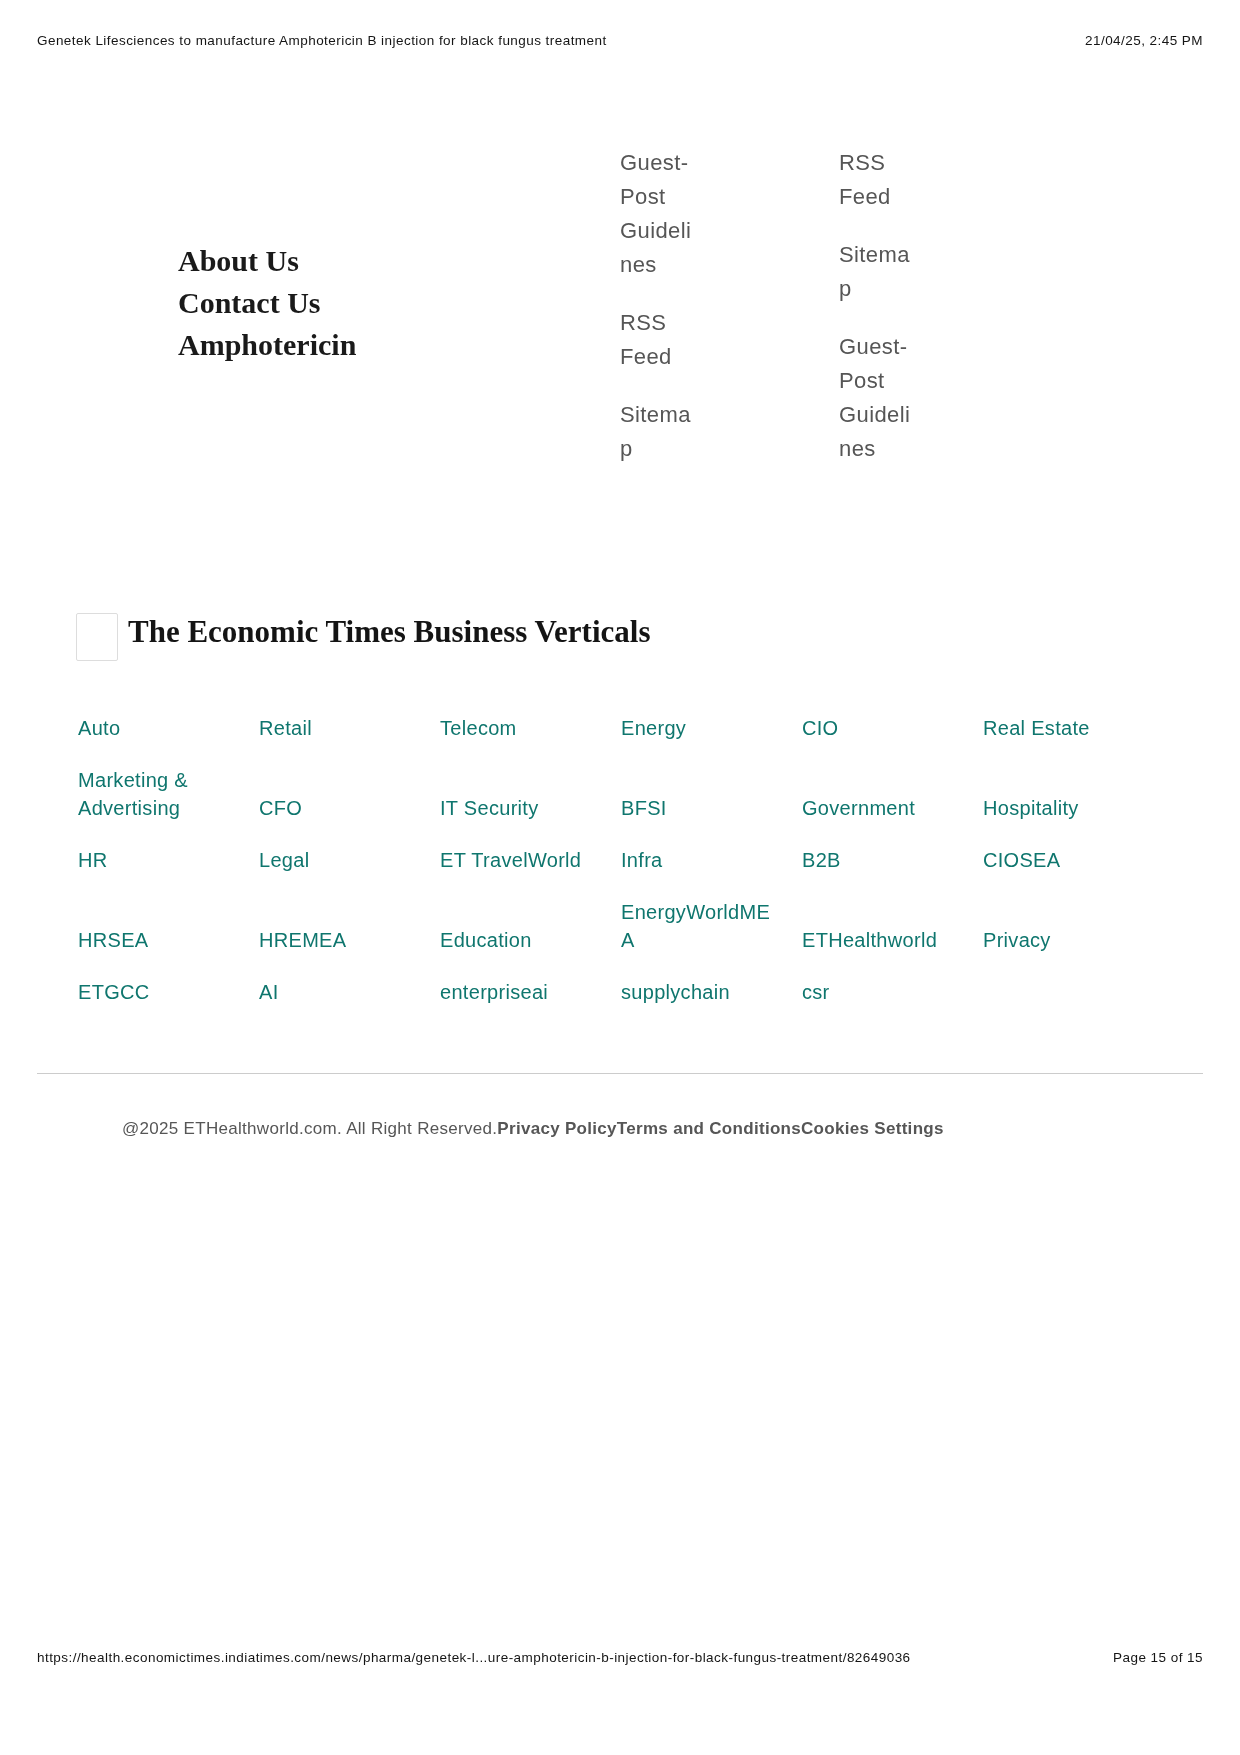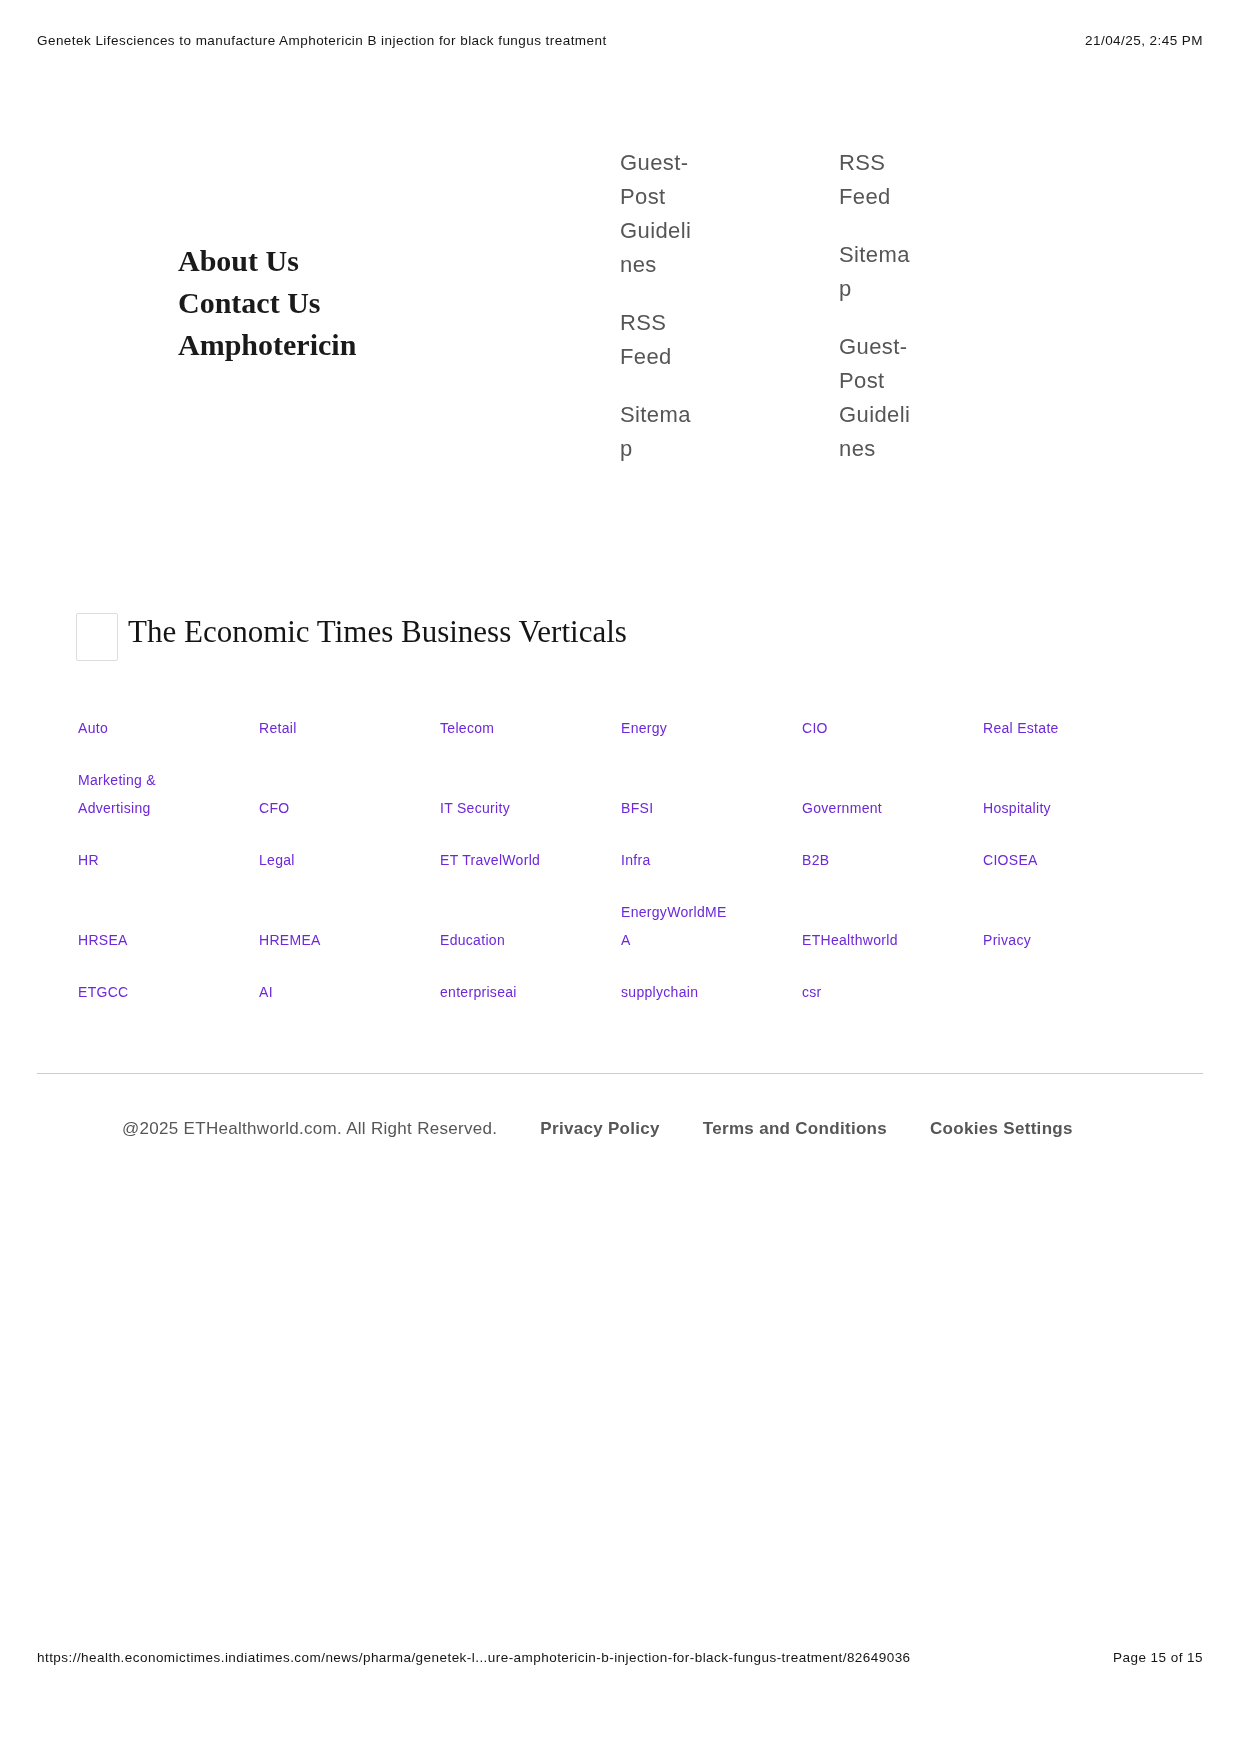--- a/index.html
+++ b/index.html
@@ -60,55 +60,54 @@
     left:76px; top:613px;
     width:42px; height:48px;
     border:1.5px solid #dddddd;
     border-radius:2px;
     background:#ffffff;
   }
   .verticals-heading {
     position:absolute;
     left:128px; top:614px;
     font-family:"Liberation Serif", serif;
-    font-weight:normal;
+    font-weight:bold;
     font-size:31px;
     color:#141414;
     white-space:nowrap;
   }
   .verticals-grid {
     position:absolute;
     left:78px; top:714px;
     display:grid;
     grid-template-columns:repeat(6, 181px);
     align-items:end;
     row-gap:24px;
   }
   .verticals-grid a {
     display:block;
     white-space:pre-line;
-    font-size:14px;
+    font-size:20px;
     line-height:28px;
     letter-spacing:0.3px;
-    color:#6d28d9;
+    color:#0f766e;
     text-decoration:none;
   }
 
   
   .divider {
     position:absolute;
     left:37px; right:37px; top:1073px;
     border-top:1px solid #cccccc;
     height:0;
   }
   .legal-row {
     position:absolute;
     left:122px; top:1119px;
     display:flex;
-    gap:43px;
     align-items:flex-start;
     font-size:17px;
     letter-spacing:0.3px;
     color:#565656;
     white-space:nowrap;
   }
   .legal-row a { color:#565656; text-decoration:none;font-weight:bold; }
 </style>
 </head>
 <body>

